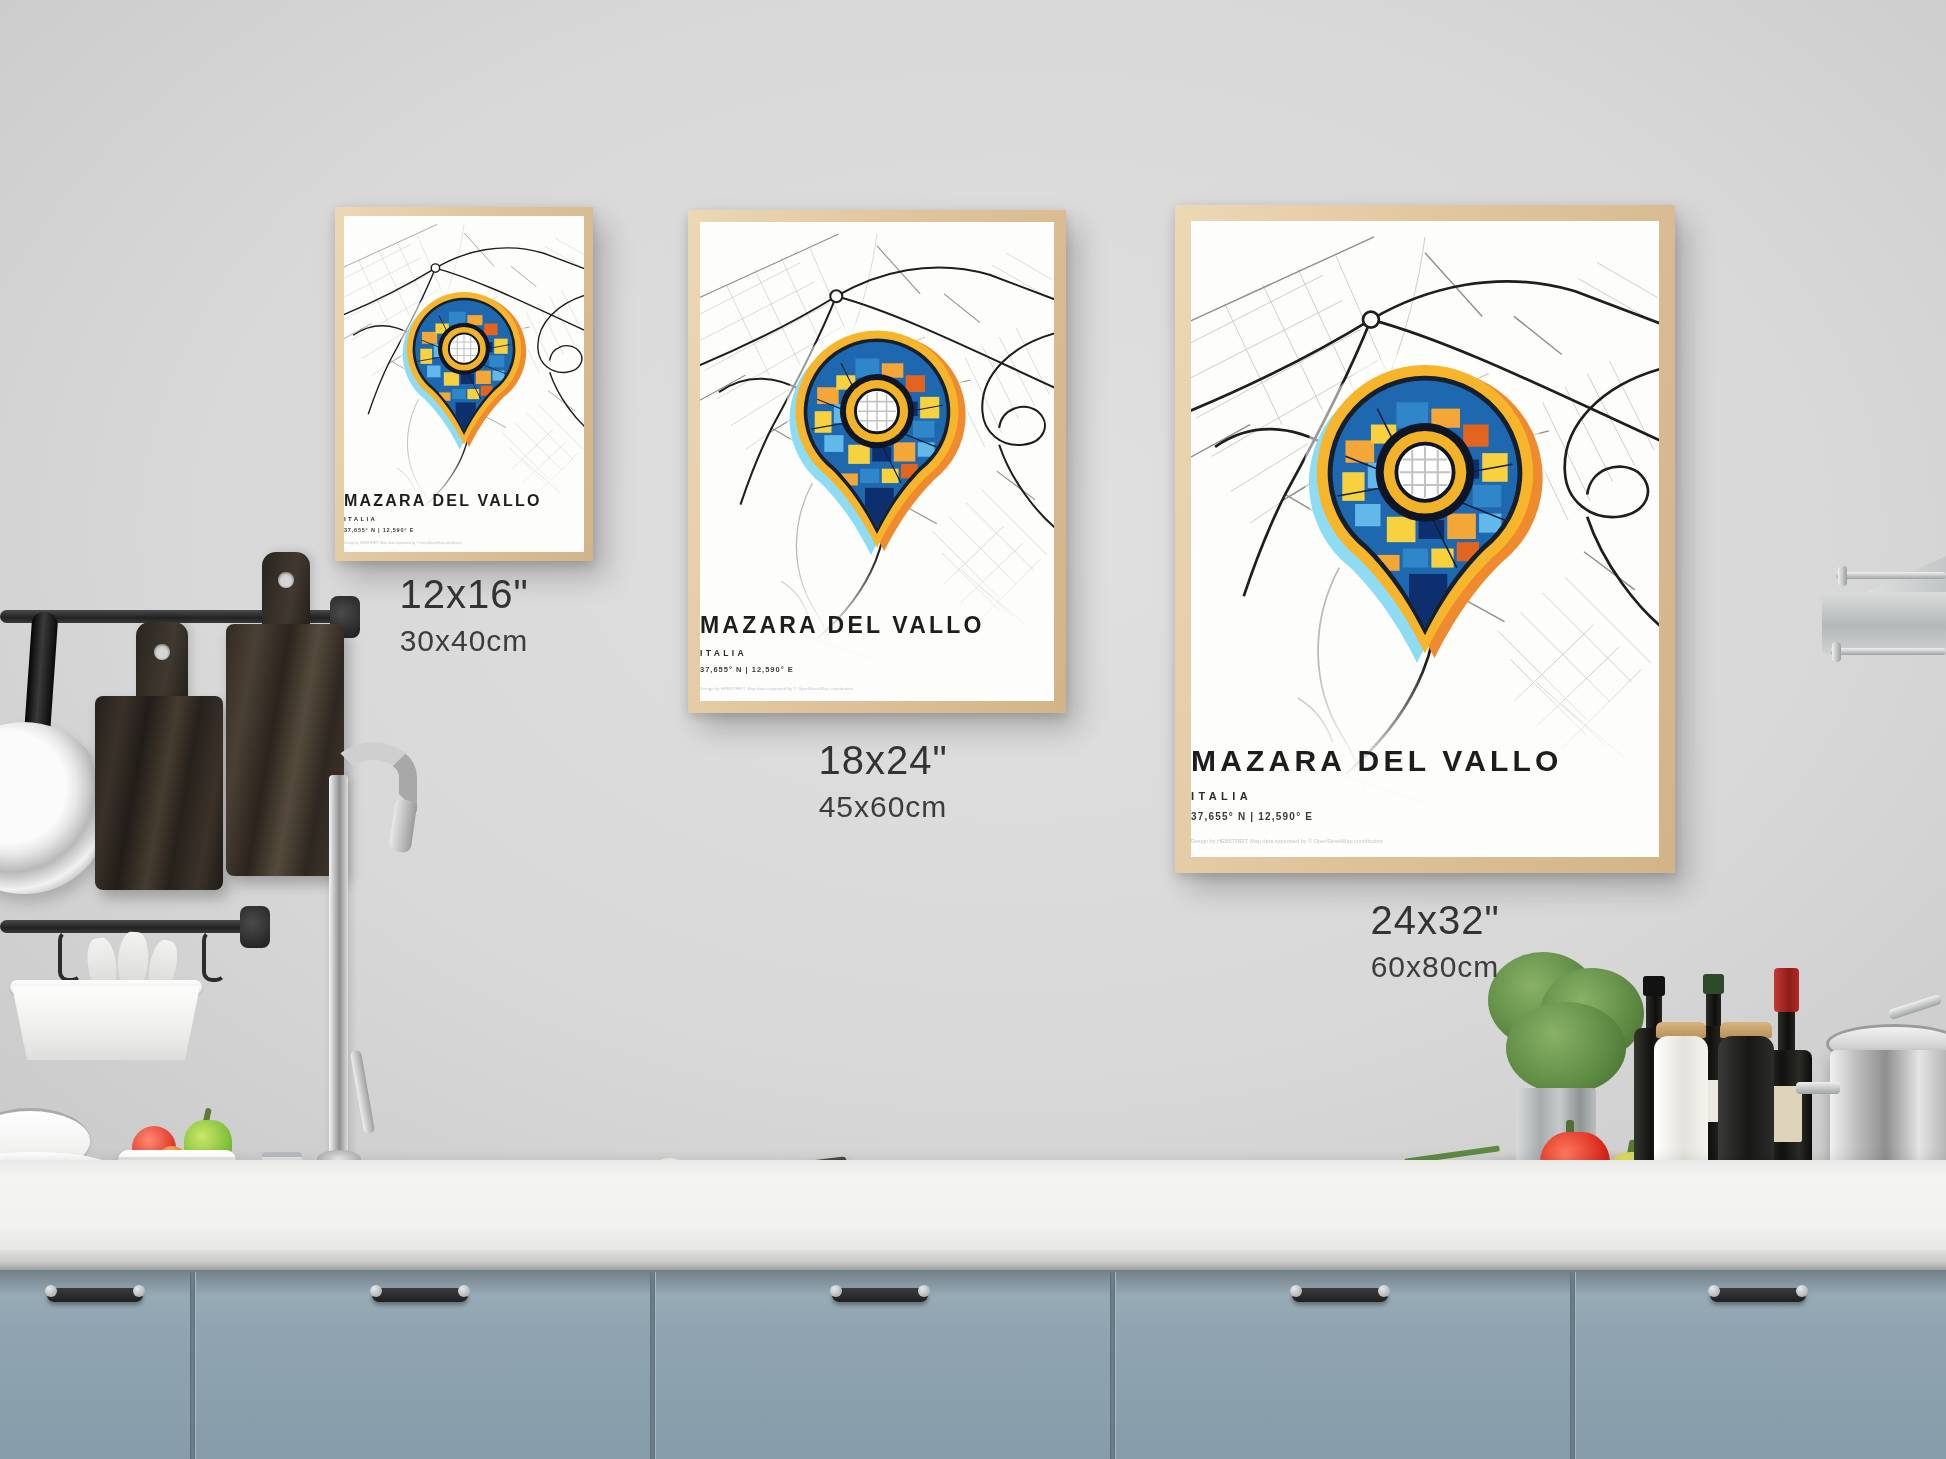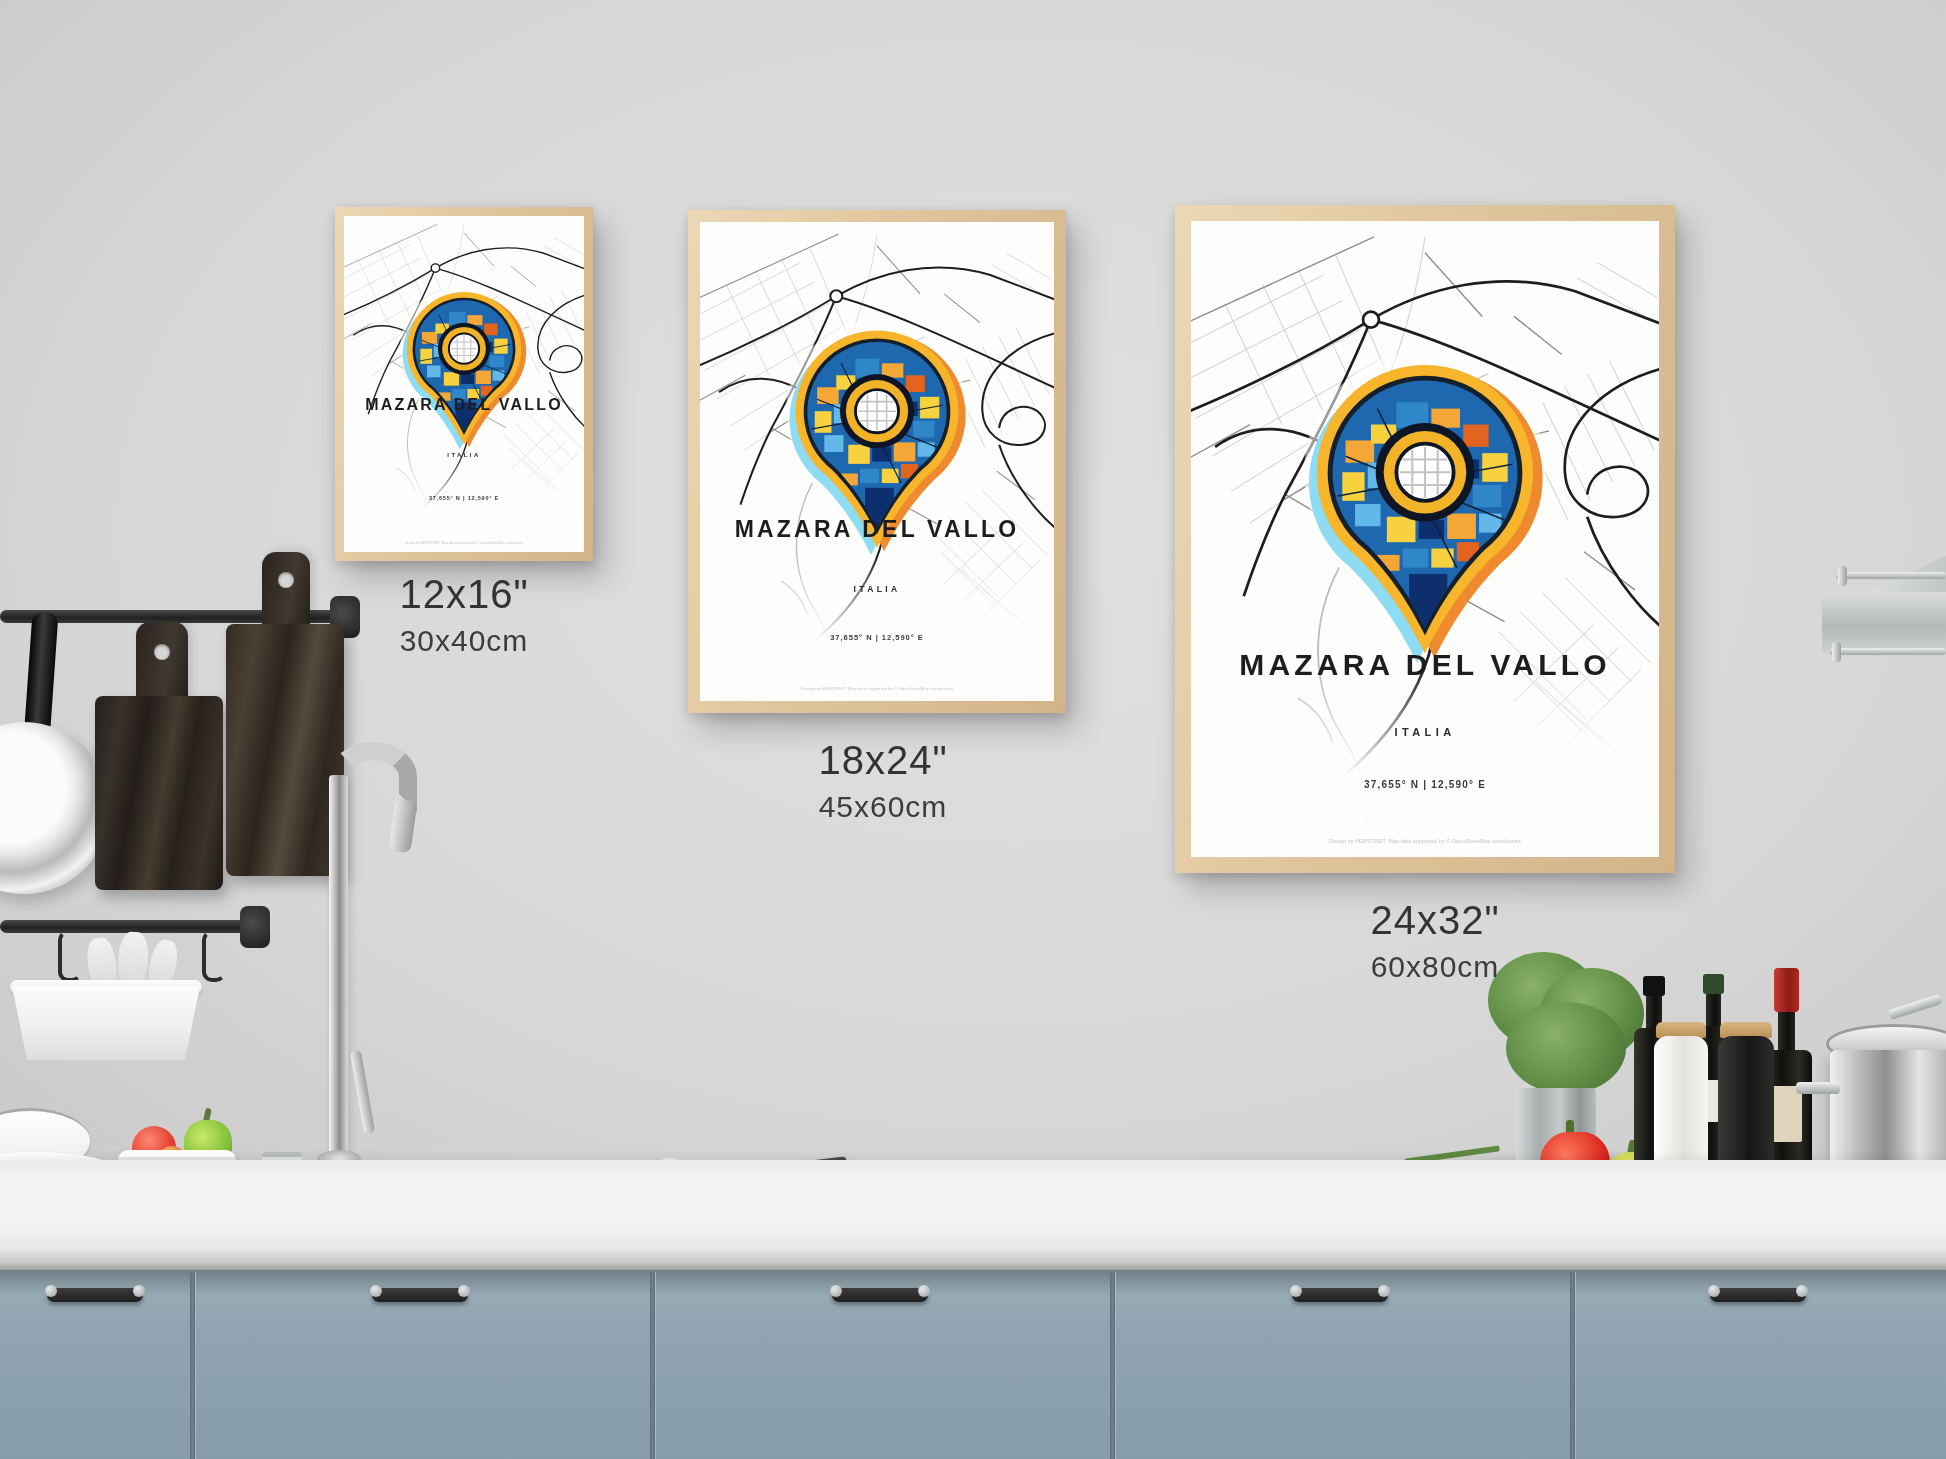--- a/index.html
+++ b/index.html
@@ -29,21 +29,21 @@
   .paper{position:absolute;background:#fdfdfb;box-shadow:inset 0 0 6px rgba(0,0,0,.18);overflow:hidden;}
   .p1{left:335px;top:207px;width:258px;height:354px;}
   .p1 .paper{left:9px;top:9px;right:9px;bottom:9px;}
   .p2{left:688px;top:210px;width:378px;height:503px;}
   .p2 .paper{left:12px;top:12px;right:12px;bottom:12px;}
   .p3{left:1175px;top:205px;width:500px;height:668px;}
   .p3 .paper{left:16px;top:16px;right:16px;bottom:16px;}
   .map{position:absolute;left:0;top:0;width:100%;height:100%;}
   .fade{position:absolute;left:0;bottom:0;width:100%;height:30%;
     background:linear-gradient(180deg,rgba(253,253,251,0) 0%,rgba(253,253,251,.96) 55%,#fdfdfb 100%);}
-  .caption{position:absolute;left:0;right:0;bottom:2%;display:flex;flex-direction:column;align-items:center;color:#1d1d1d;gap:32px;}
+  .caption{position:absolute;left:0;right:0;bottom:2%;display:flex;flex-direction:column;align-items:flex-start;color:#1d1d1d;}
   .cap-title{font-weight:bold;white-space:nowrap;}
   .cap-sub{font-weight:bold;color:#2a2a2a;}
   .cap-coord{font-weight:bold;color:#3a3a3a;white-space:nowrap;}
   .cap-credit{color:#c6c6c4;white-space:nowrap;}
   .p1 .cap-title{font-size:16px;letter-spacing:2.2px;margin-bottom:6px;}
   .p1 .cap-sub{font-size:6px;letter-spacing:2.4px;margin-bottom:5px;}
   .p1 .cap-coord{font-size:5.5px;letter-spacing:.8px;margin-bottom:8px;}
   .p1 .cap-credit{font-size:3.4px;}
   .p2 .cap-title{font-size:23px;letter-spacing:3.2px;margin-bottom:9px;}
   .p2 .cap-sub{font-size:8.5px;letter-spacing:3.4px;margin-bottom:7px;}

